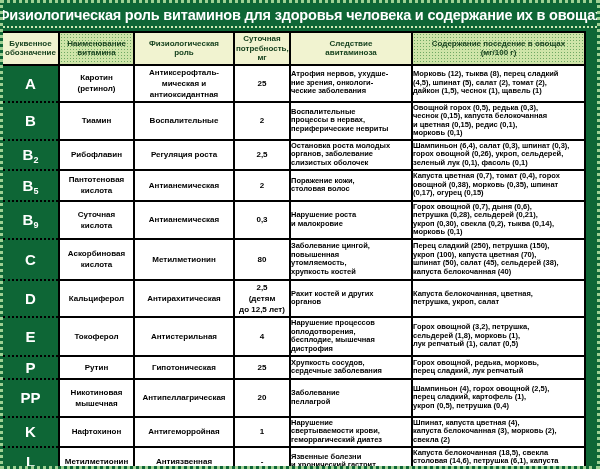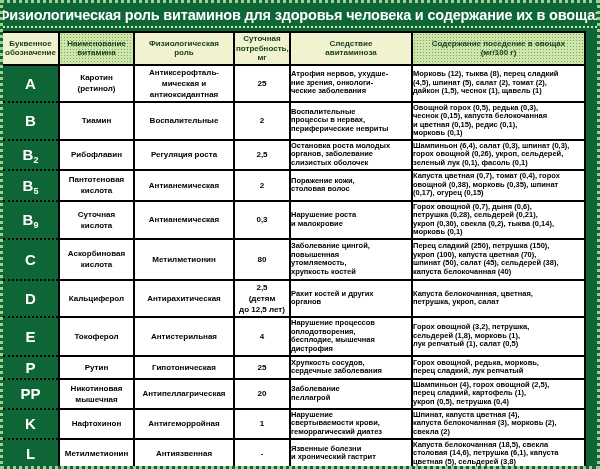--- a/index.html
+++ b/index.html
@@ -56,21 +56,21 @@
   thead tr { height:29px; }
   tbody tr:nth-child(1){height:36px}
   tbody tr:nth-child(2){height:36px}
   tbody tr:nth-child(3){height:30px}
   tbody tr:nth-child(4){height:31px}
   tbody tr:nth-child(5){height:37px}
   tbody tr:nth-child(6){height:41px}
   tbody tr:nth-child(7){height:35px}
   tbody tr:nth-child(8){height:39px}
   tbody tr:nth-child(9){height:23px}
-  tbody tr:nth-child(10){height:30px}
+  tbody tr:nth-child(10){height:38px}
   tbody tr:nth-child(11){height:30px}
   tbody tr:nth-child(12){height:24px}
   tbody tr:last-child td { border-bottom:2px solid #000; }
 </style>
 </head>
 <body>
 
 <div class="page">
   <div class="title">Физиологическая роль витаминов для здоровья человека и содержание их в овощах</div>
   <table>

